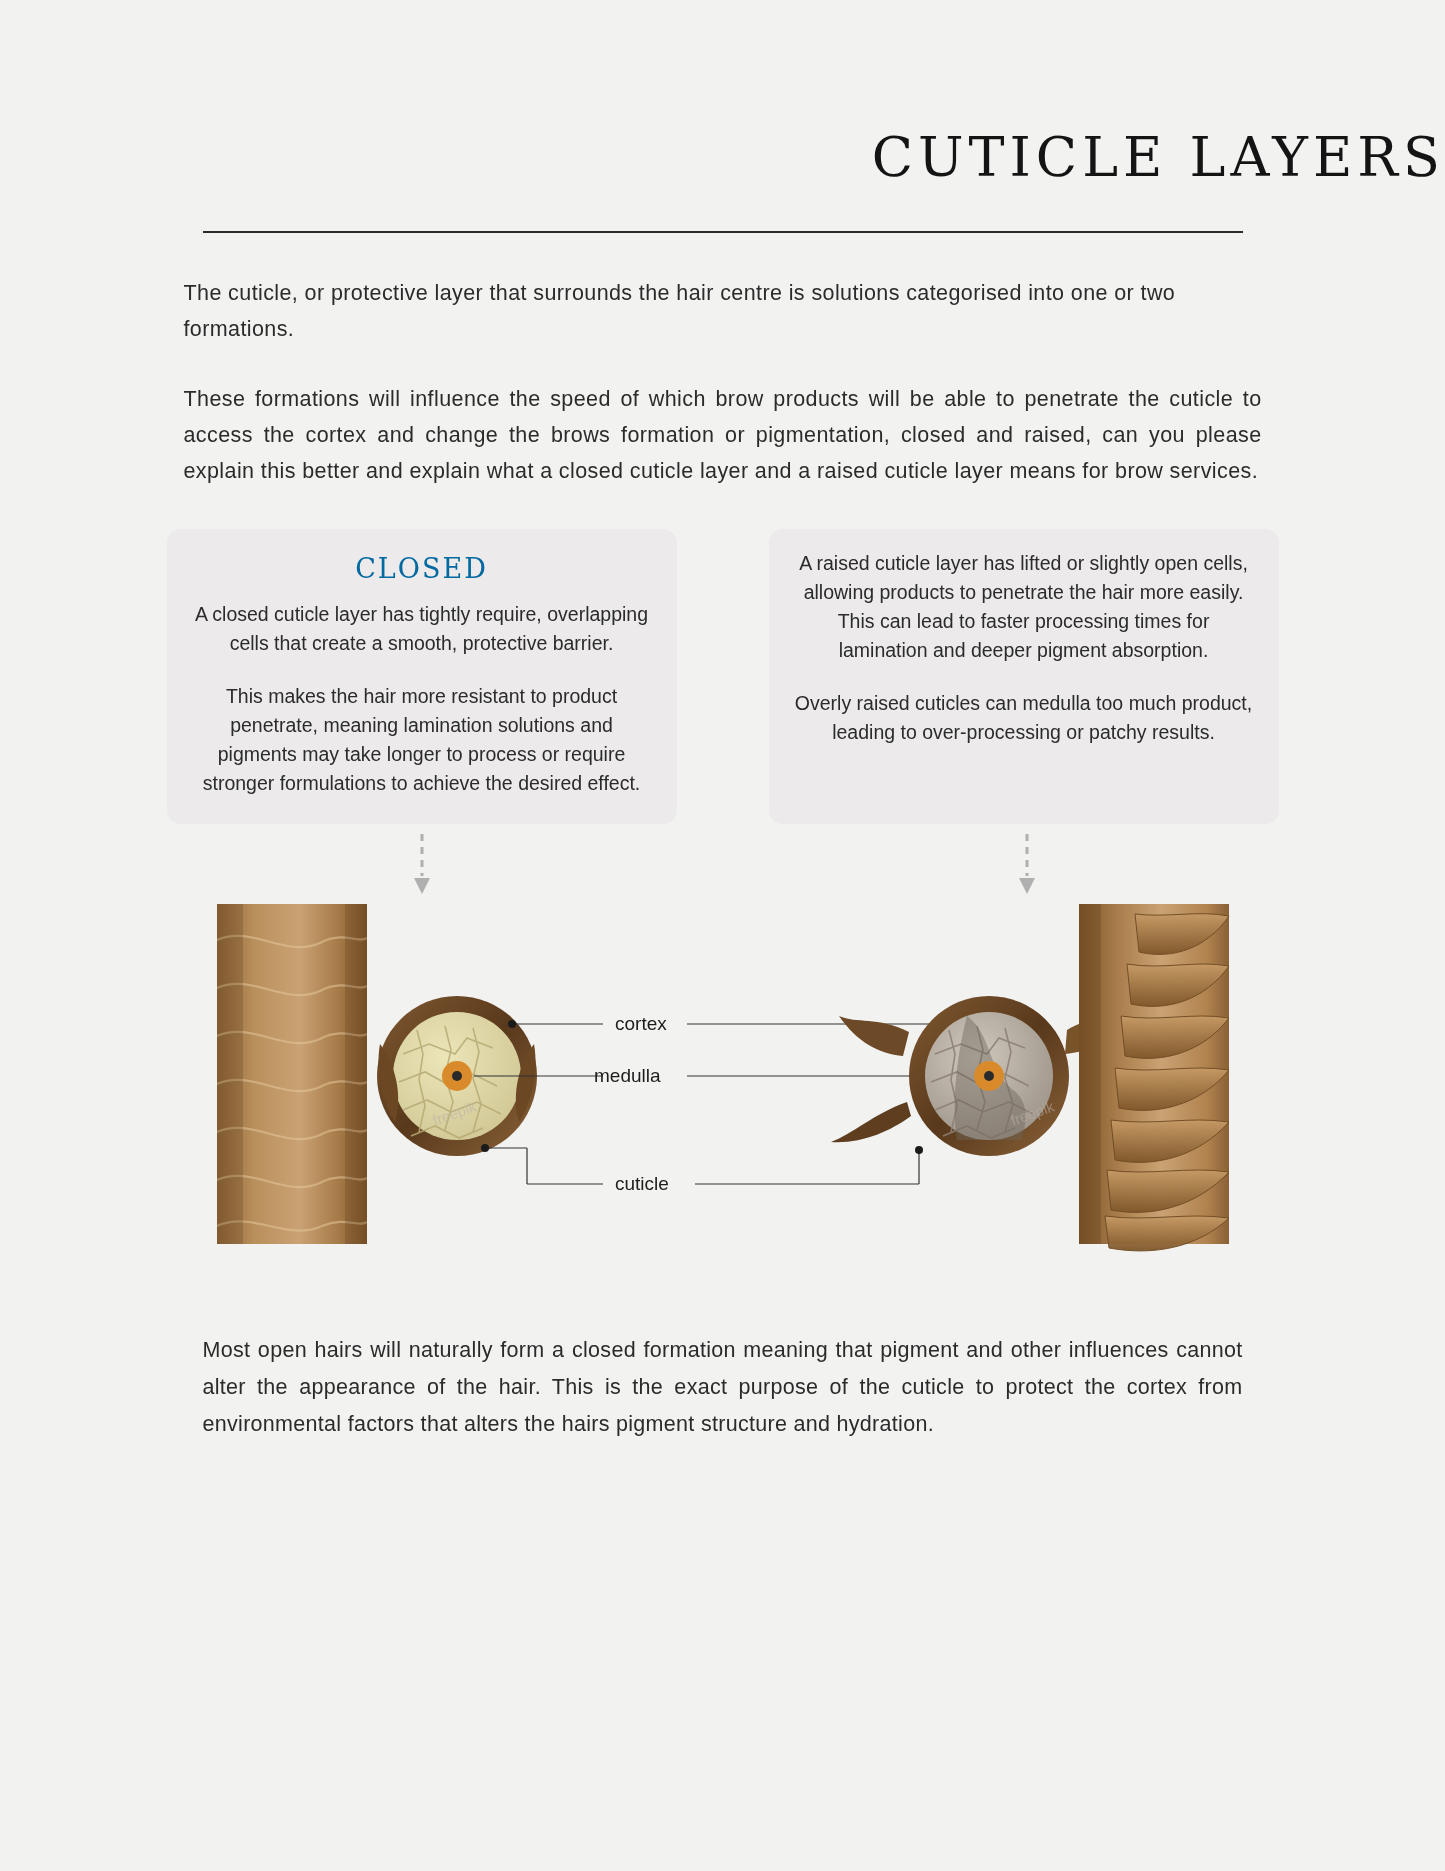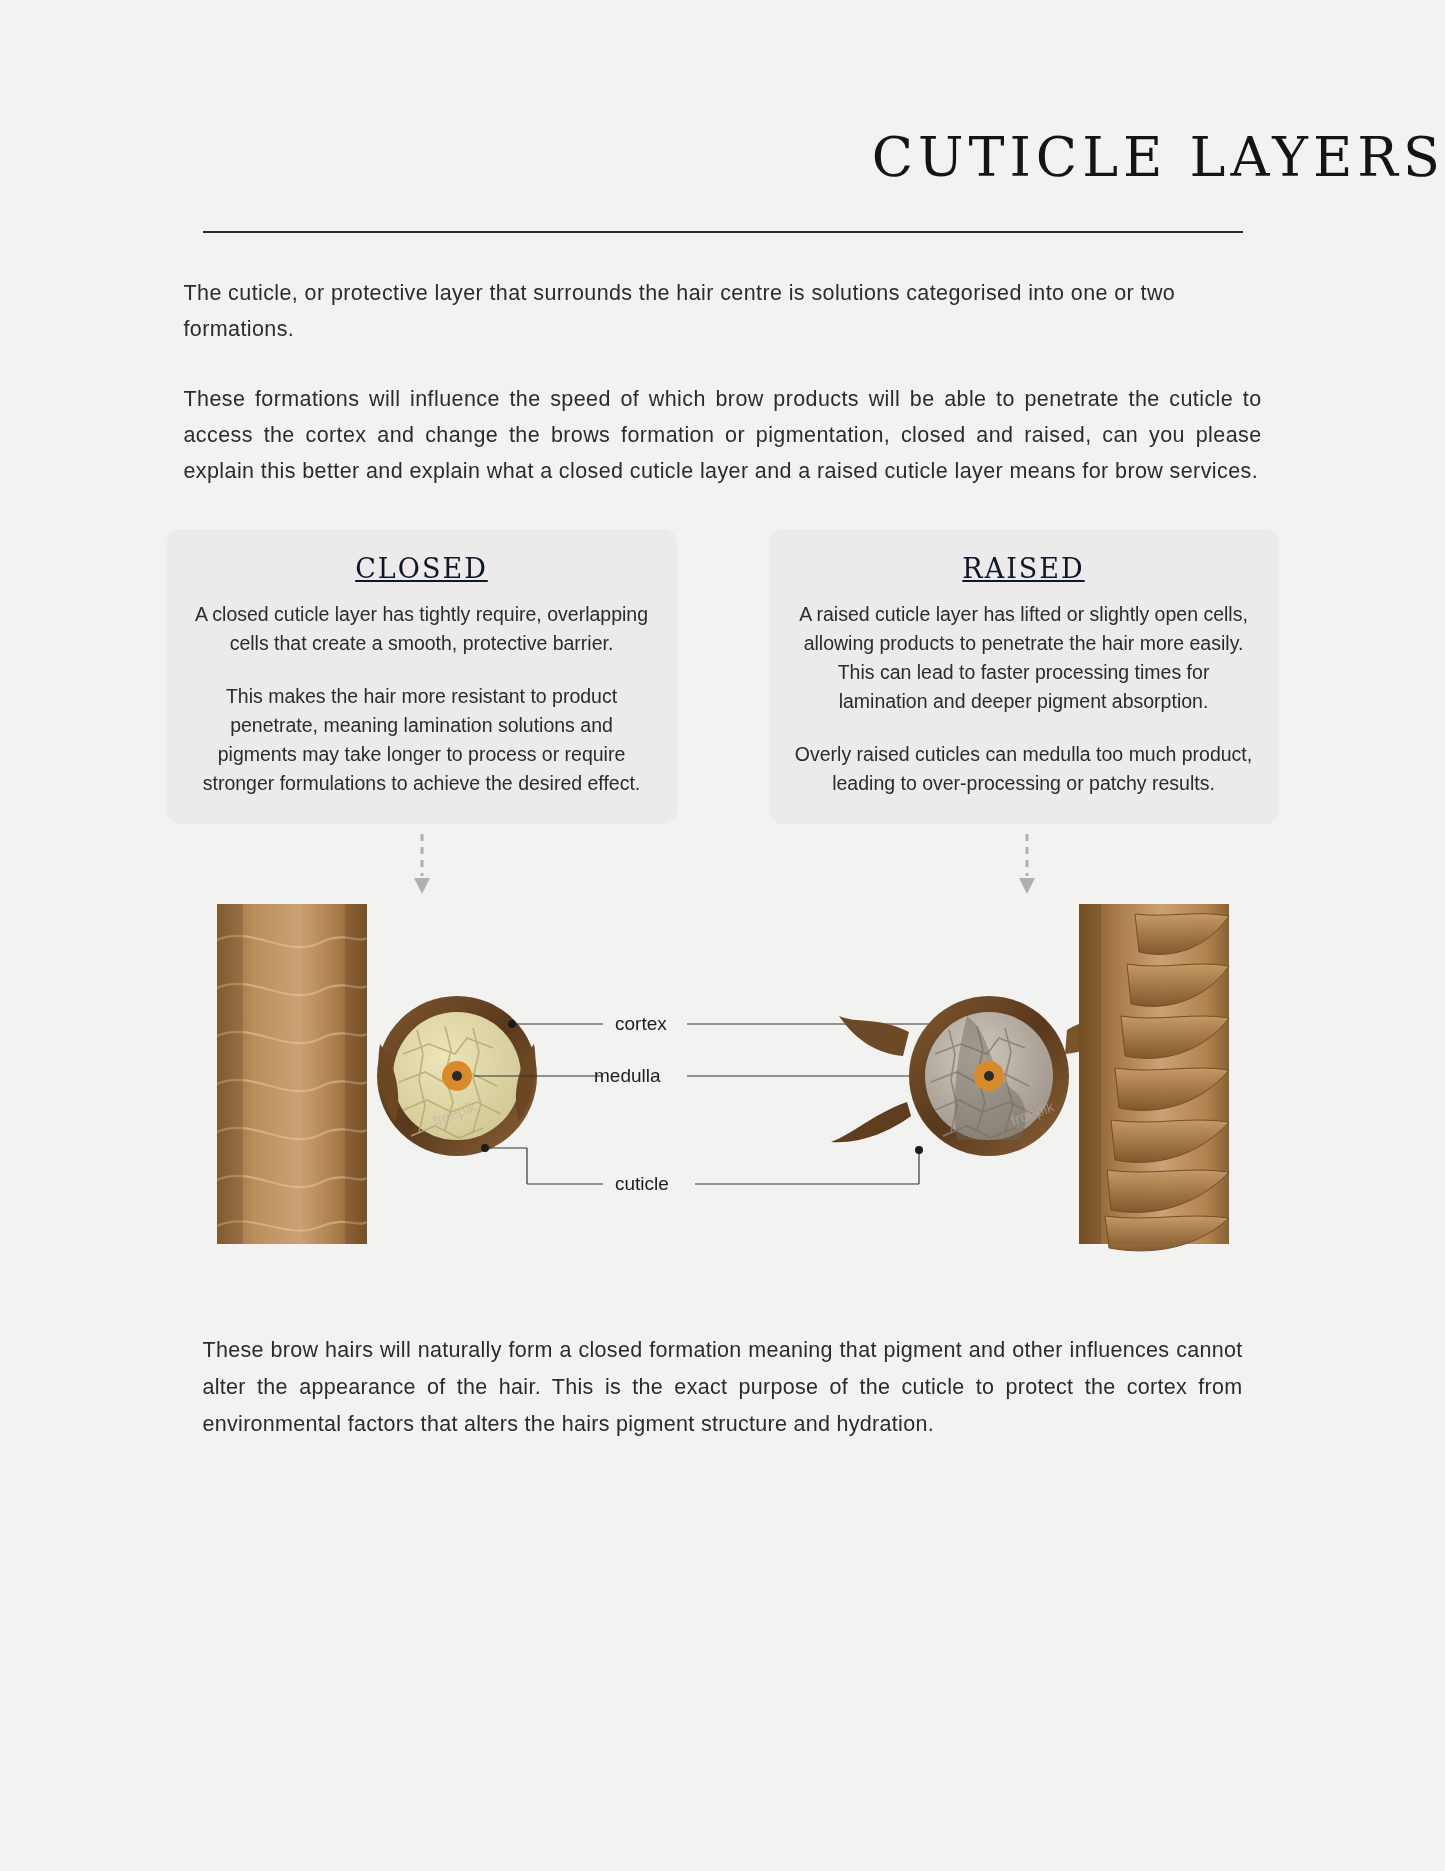--- a/index.html
+++ b/index.html
@@ -70,22 +70,21 @@
     padding: 20px 26px 26px 26px;
     box-sizing: border-box;
     text-align: center;
   }
   .card h3 {
     font-family: "DejaVu Serif", serif;
     font-weight: 400;
     font-size: 27px;
     letter-spacing: 2px;
     margin: 4px 0 16px 0;
-    color: #0f172a;
-    text-decoration: underline;
+    color: #0369a1;
   }
   .card p {
     margin: 0 0 24px 0;
     font-size: 19.5px;
     line-height: 29px;
     color: #2b2b2b;
   }
   .card p:last-child { margin-bottom: 0; }
 
   
@@ -153,21 +152,20 @@
 
   <div class="cards">
 
     <div class="card">
       <h3>CLOSED</h3>
       <p>A closed cuticle layer has tightly require, overlapping cells that create a smooth, protective barrier.</p>
       <p>This makes the hair more resistant to product penetrate, meaning lamination solutions and pigments may take longer to process or require stronger formulations to achieve the desired effect.</p>
     </div>
 
     <div class="card">
-      <h3>RAISED</h3>
       <p>A raised cuticle layer has lifted or slightly open cells, allowing products to penetrate the hair more easily. This can lead to faster processing times for lamination and deeper pigment absorption.</p>
       <p>Overly raised cuticles can medulla too much product, leading to over-processing or patchy results.</p>
     </div>
   </div>
 
   <div class="arrows">
     <div class="arrow left">
       <svg width="20" height="64" viewBox="0 0 20 64">
         <line x1="10" y1="0" x2="10" y2="42" stroke="#b0b0b0" stroke-width="3" stroke-dasharray="7 6"></line>
         <polygon points="10,60 2,44 18,44" fill="#b0b0b0"></polygon>
@@ -324,16 +322,16 @@
           <path d="M938 312 C 982 318, 1018 308, 1062 314 C 1030 344, 986 352, 942 344 Z" opacity="0.95"></path>
         </g>
         <g opacity="0.3">
           <rect x="912" y="0" width="22" height="340" fill="#5d3d1c"></rect>
         </g>
       </g>
     </svg>
   </div>
 
   <div class="footer-text">
-    <p>These brow hairs will naturally form a closed formation meaning that pigment and other influences cannot alter the appearance of the hair. This is the exact purpose of the cuticle to protect the cortex from environmental factors that alters the hairs pigment structure and hydration.</p>
+    <p>Most open hairs will naturally form a closed formation meaning that pigment and other influences cannot alter the appearance of the hair. This is the exact purpose of the cuticle to protect the cortex from environmental factors that alters the hairs pigment structure and hydration.</p>
   </div>
 
 </div>
 
 </body></html>

